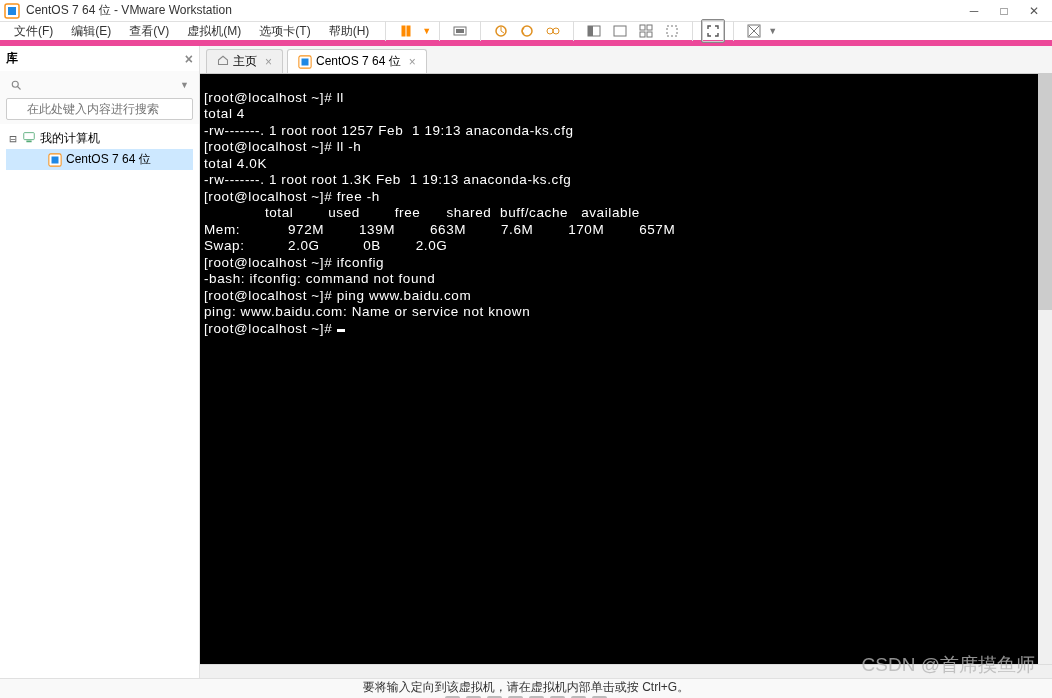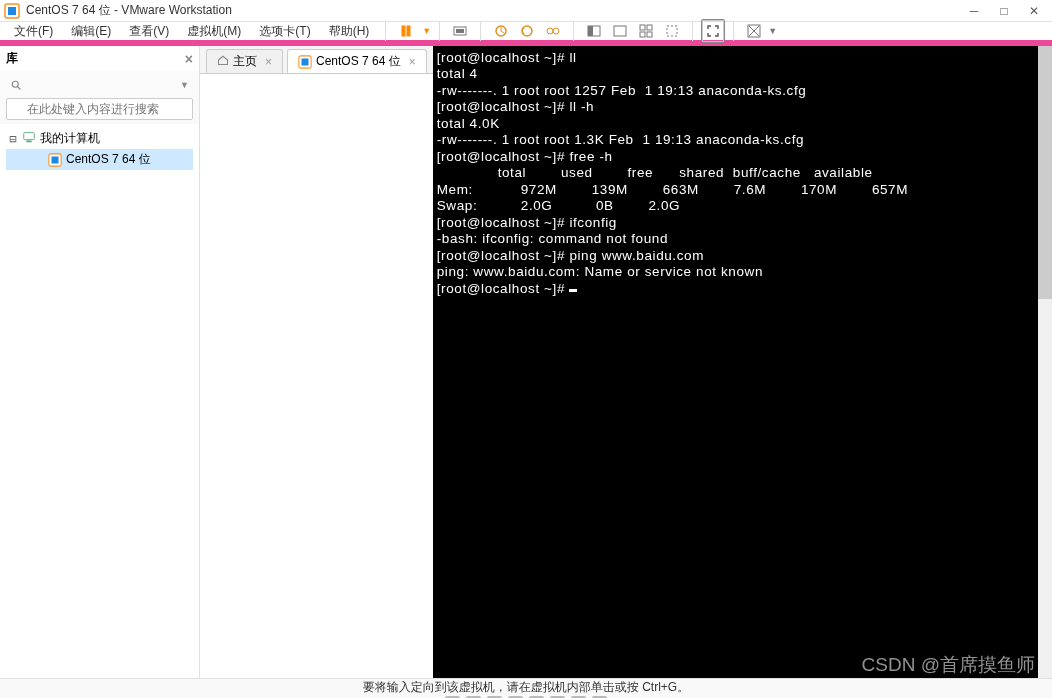--- a/index.html
+++ b/index.html
@@ -29,28 +29,28 @@
     .searchwrap .sicon { position:absolute; left:4px; top:4px; color:#888; }
     .searchwrap .dd { position:absolute; right:4px; top:5px; color:#888; font-size:9px; }
     .tree { padding: 4px 6px; flex:1; overflow:auto; background:#fff; }
     .tree-row { display:flex; align-items:center; padding:2px 2px; gap:4px; }
     .tree-row.selected { background:#cde8ff; }
     .tree-indent { width:16px; }
     .exp { width:10px; text-align:center; color:#666; cursor:pointer; font-family:monospace; }
     .folder-icon { color:#ffb300; }
     .vm-icon-sm { width:14px; height:14px; }
 
-    .content { flex:1; display:flex; flex-direction:row; }
+    .content { flex:1; display:flex; flex-direction:column; }
     .tabrow { height: 28px; display:flex; align-items:flex-end; padding:4px 6px 0 6px; gap:4px; background:#f5f5f5; border-bottom:1px solid #ccc; }
     .tab { display:flex; align-items:center; gap:4px; padding:3px 10px; border:1px solid #ccc; border-bottom:none; background:#f0f0f0; border-radius:3px 3px 0 0; font-size:12px; cursor:pointer; }
     .tab.active { background:#fff; }
     .tab .x { color:#999; margin-left:4px; }
     .home-icon { color:#888; }
 
-    .terminal { flex:1; background:#000; color:#fff; padding:4px 4px; font-family: "Courier New", monospace; font-size:13.5px; line-height:1.22; overflow:auto; white-space:pre; letter-spacing:0.6px; position:relative; }
+    .terminal { flex:1; background:#000; color:#fff; padding:16px 4px; font-family: "Courier New", monospace; font-size:13.5px; line-height:1.22; overflow:auto; white-space:pre; letter-spacing:0.6px; position:relative; }
     .terminal .scrolltrack { position:absolute; right:0; top:0; bottom:0; width:14px; background:#f0f0f0; }
     .terminal .scrollthumb { position:absolute; top:0; height:40%; width:100%; background:#ccc; }
     .cursor { display:inline-block; width:8px; height:3px; background:#fff; vertical-align:baseline; margin-bottom:1px; }
 
     .statusbar { height:20px; display:flex; align-items:center; padding:0 6px; border-top:1px solid #e0e0e0; font-size:12px; color:#333; justify-content:space-between; background:#f9f9f9;flex-direction:column; }
     .status-icons { display:flex; gap:6px; }
     .sicon-s { width:15px; height:15px; background:#bbb; border-radius:2px; }
 
     .watermark { position:absolute; right:17px; bottom:20px; color:rgba(180,180,180,0.8); font-size:19px; pointer-events:none; }
     .hscroll { height:14px; background:#f0f0f0; border-top:1px solid #ddd; }

